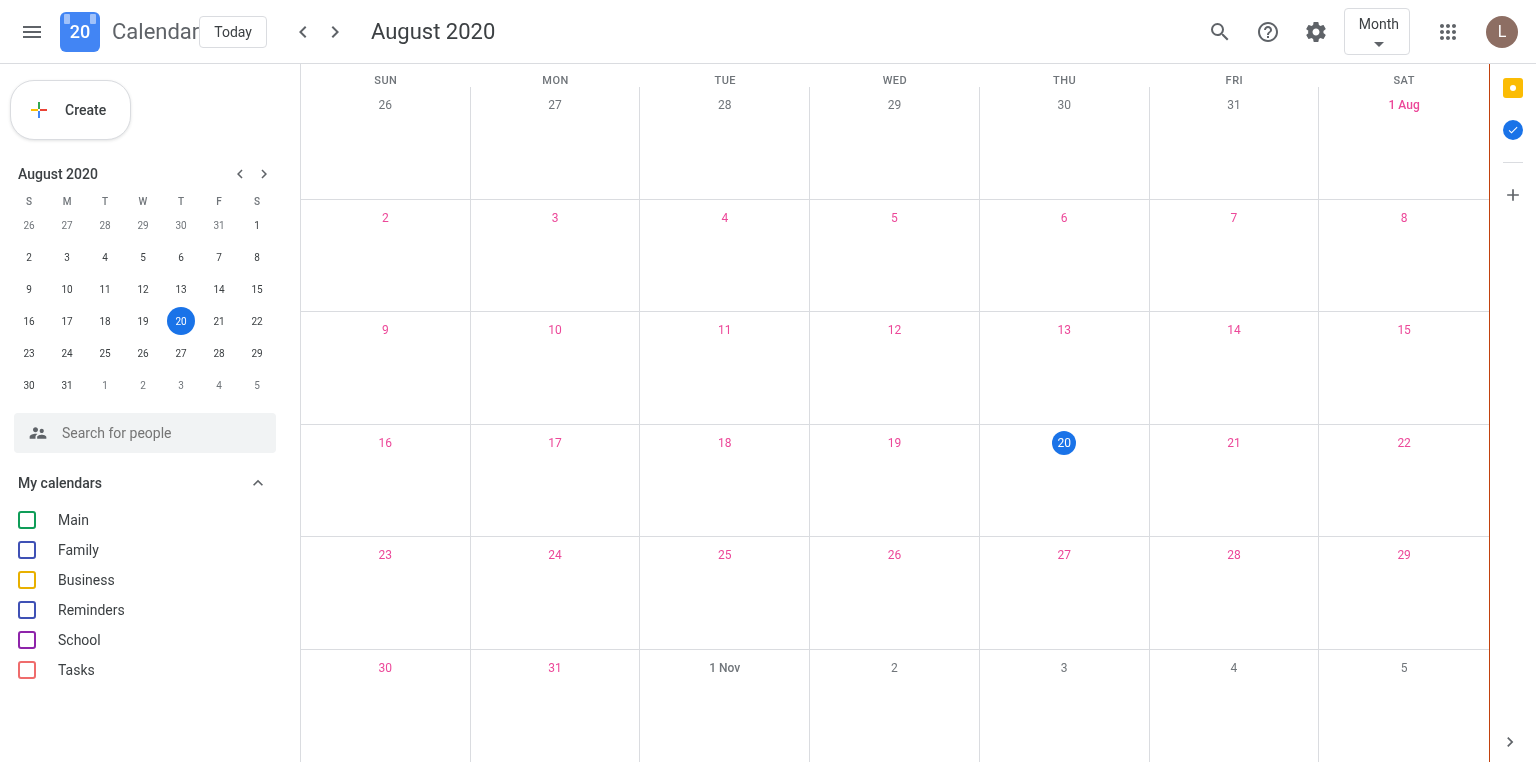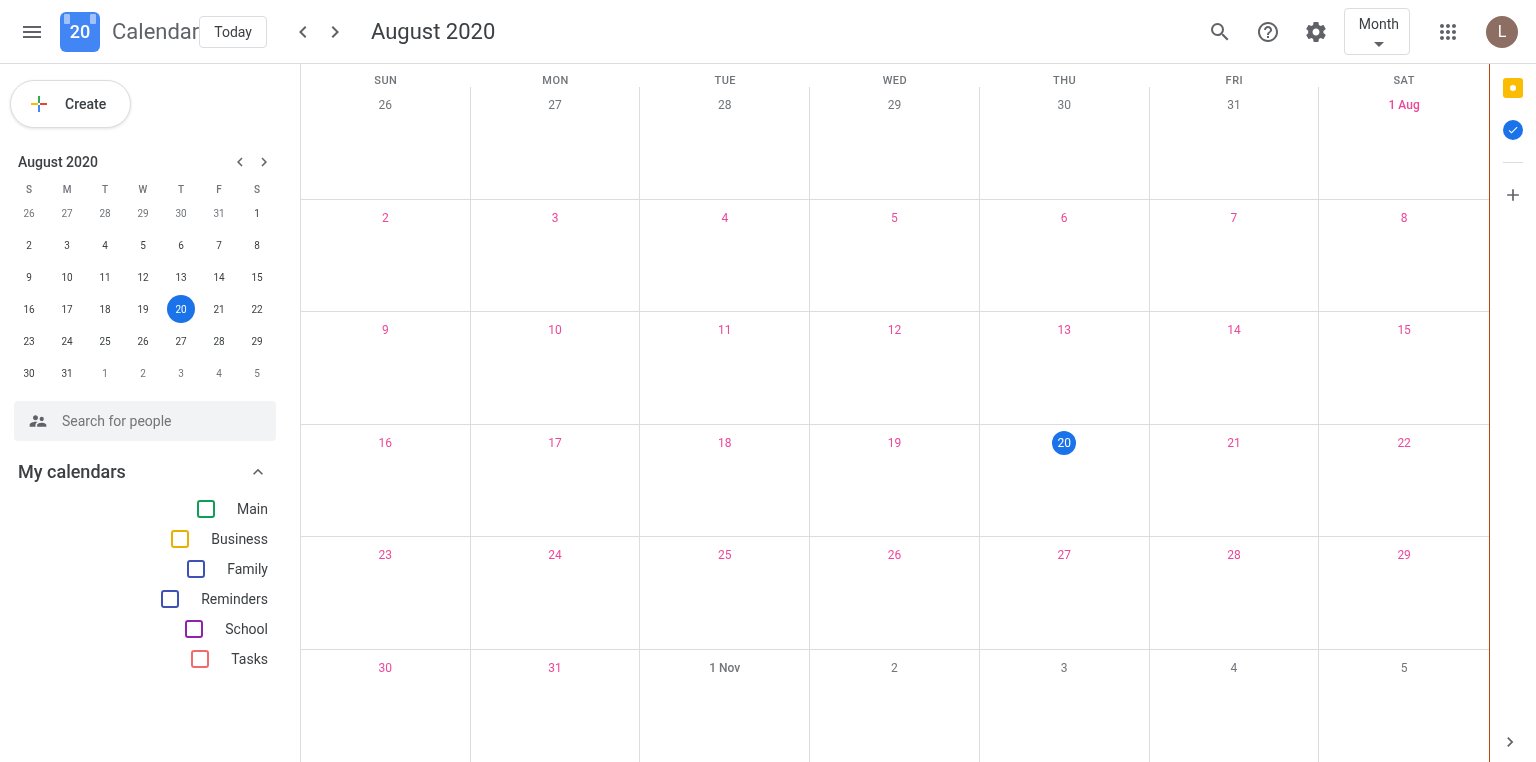--- a/index.html
+++ b/index.html
@@ -19,42 +19,42 @@
   .current-period { font-size: 22px; color: #3c4043; margin-left: 20px; font-weight: 400; }
   .header-right { margin-left: auto; display: flex; align-items: center; gap: 8px; }
   .icon-btn { width: 40px; height: 40px; display: flex; align-items: center; justify-content: center; border-radius: 50%; cursor: pointer; color: #5f6368; }
   .view-select { display: flex; align-items: center; padding: 7px 10px 7px 14px; border: 1px solid #dadce0; border-radius: 4px; cursor: pointer; gap: 10px; font-size: 14px; flex-direction: column; }
   .apps-btn { width: 40px; height: 40px; display: flex; align-items: center; justify-content: center; cursor: pointer; margin-left: 10px; }
   .avatar { width: 32px; height: 32px; border-radius: 50%; background: #8d6e63; color: #fff; display: flex; align-items: center; justify-content: center; font-size: 16px; margin: 0 10px; cursor: pointer; }
   
   
   .main { display: flex; height: 698px; }
   .sidebar { width: 300px; padding: 16px 0 16px 10px; flex-shrink: 0; }
-  .create-btn { display: inline-flex; align-items: center; gap: 14px; padding: 0 24px 0 16px; height: 48px; border-radius: 24px; border: 1px solid #dadce0; box-shadow: 0 1px 3px rgba(60,64,67,.15); cursor: pointer; background: #fff; margin-left: 0; }
+  .create-btn { display: inline-flex; align-items: center; gap: 14px; padding: 0 24px 0 16px; height: 60px; border-radius: 24px; border: 1px solid #dadce0; box-shadow: 0 1px 3px rgba(60,64,67,.15); cursor: pointer; background: #fff; margin-left: 0; }
   .create-plus { width: 24px; height: 24px; position: relative; }
   .create-text { font-size: 14px; color: #3c4043; font-weight: 500; }
   
   .mini-cal { margin-top: 22px; padding-right: 24px; }
   .mini-head { display: flex; align-items: center; padding-left: 8px; }
   .mini-title { font-size: 14px; font-weight: 500; flex: 1; }
   .mini-nav { width: 24px; height: 24px; display: flex; align-items: center; justify-content: center; cursor: pointer; color: #5f6368; }
   .mini-grid { display: grid; grid-template-columns: repeat(7, 1fr); margin-top: 10px; row-gap: 4px; }
   .mini-dow { text-align: center; font-size: 10px; color: #70757a; font-weight: 500; }
   .mini-day { width: 28px; height: 28px; display: flex; align-items: center; justify-content: center; font-size: 10px; margin: 0 auto; border-radius: 50%; cursor: pointer; }
   .mini-day.other { color: #70757a; }
   .mini-day.today { background: #1a73e8; color: #fff; }
   
   .search-people { margin: 14px 24px 14px 4px; display: flex; align-items: center; gap: 14px; padding: 10px 14px; background: #f1f3f4; border-radius: 4px; cursor: pointer; color: #5f6368; }
   .search-people input { border: none; background: transparent; font-size: 14px; color: #5f6368; outline: none; flex: 1; font-family: inherit; }
   
   .cal-section { margin-top: 14px; padding-right: 24px; }
   .cal-section-head { display: flex; align-items: center; padding: 6px 8px; cursor: pointer; }
-  .cal-section-title { font-size: 18px; font-weight: 500; flex: 1; }
+  .cal-section-title { font-size: 14px; font-weight: 500; flex: 1; }
   .cal-list { margin-top: 6px; }
-  .cal-item { display: flex; align-items: center; padding: 6px 8px; gap: 22px; cursor: pointer; justify-content: flex-end; }
+  .cal-item { display: flex; align-items: center; padding: 6px 8px; gap: 22px; cursor: pointer; }
   .cal-checkbox { width: 18px; height: 18px; border: 2px solid; border-radius: 3px; flex-shrink: 0; }
   .cal-label { font-size: 14px; }
   
   
   .grid-wrap { flex: 1; border-left: 1px solid #dadce0; display: flex; flex-direction: column; border-right: 1px solid #c2410c;}
   .grid-header { display: grid; grid-template-columns: repeat(7, 1fr); }
   .grid-dow { text-align: center; font-size: 11px; font-weight: 500; color: #70757a; padding-top: 10px; letter-spacing: 0.5px;}
   .grid-body { flex: 1; display: grid; grid-template-rows: repeat(6, 1fr); }
   .grid-row { display: grid; grid-template-columns: repeat(7, 1fr); border-bottom: 1px solid #dadce0; }
   .grid-row:last-child { border-bottom: none; }
@@ -229,26 +229,26 @@
         <svg width="20" height="20" viewBox="0 0 24 24">
             <path fill="#5f6368" d="M12 8l-6 6 1.41 1.41L12 10.83l4.59 4.58L18 14z"></path>
           </svg>
       </div>
       <div class="cal-list" id="cal-list">
           <div class="cal-item">
             <div class="cal-checkbox" style="border-color: rgb(15, 157, 88);"></div>
             <div class="cal-label">Main</div>
           </div>
           <div class="cal-item">
+            <div class="cal-checkbox" style="border-color: rgb(63, 81, 181);"></div>
+            <div class="cal-label">Family</div>
+          </div>
+          <div class="cal-item">
             <div class="cal-checkbox" style="border-color: rgb(232, 176, 0);"></div>
             <div class="cal-label">Business</div>
-          </div>
-          <div class="cal-item">
-            <div class="cal-checkbox" style="border-color: rgb(63, 81, 181);"></div>
-            <div class="cal-label">Family</div>
           </div>
           <div class="cal-item">
             <div class="cal-checkbox" style="border-color: rgb(63, 81, 181);"></div>
             <div class="cal-label">Reminders</div>
           </div>
           <div class="cal-item">
             <div class="cal-checkbox" style="border-color: rgb(142, 36, 170);"></div>
             <div class="cal-label">School</div>
           </div>
           <div class="cal-item">

